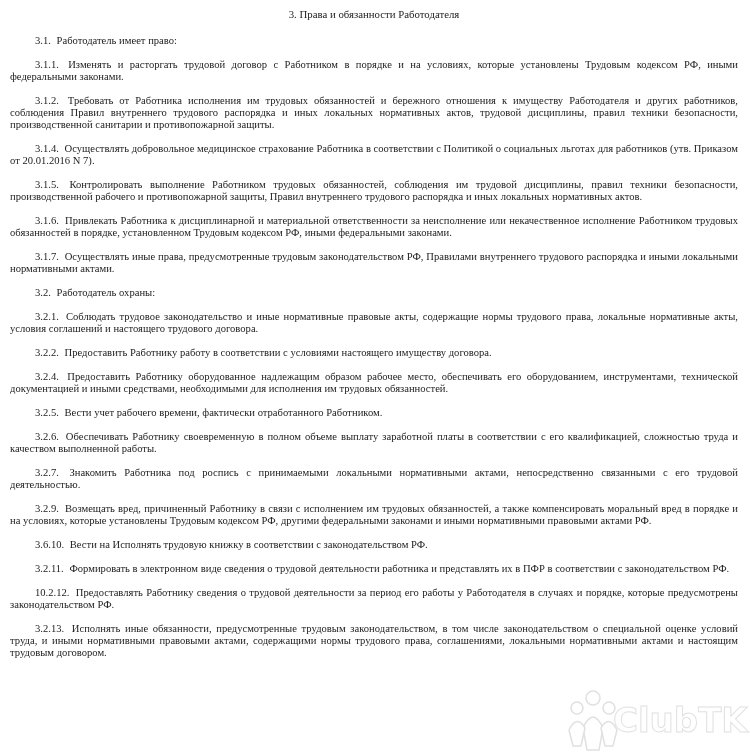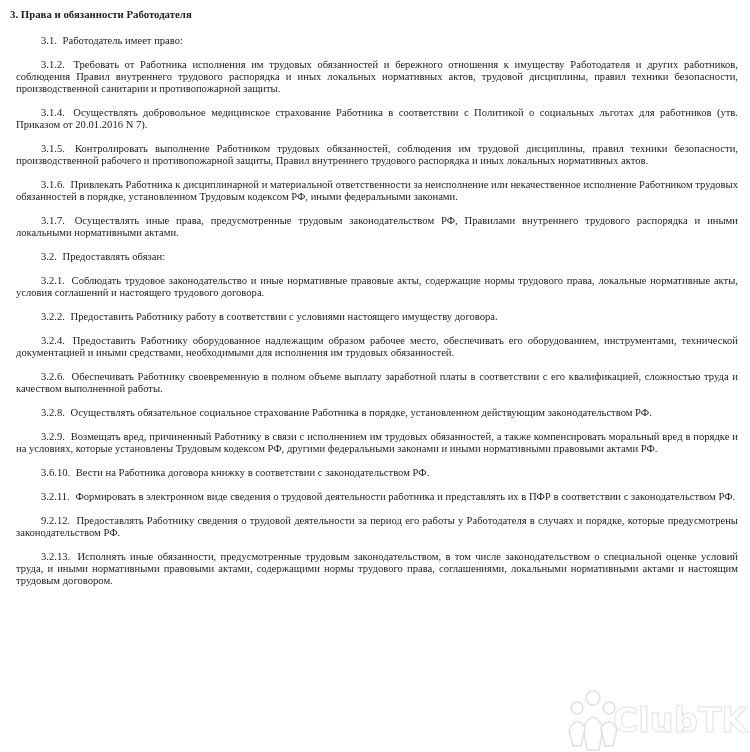--- a/index.html
+++ b/index.html
@@ -17,26 +17,27 @@
   }
   .page {
     position: absolute;
     left: 10px;
     top: 8px;
     width: 728px;
     font-size: 10.6px;
     line-height: 12px;
   }
   .doc-title {
+    text-align: center;
     margin: 0 0 15px 0;
     font-size: 10.8px;
-    font-weight: bold;
+    font-weight: normal;
   }
   .para {
-    margin: 0 0 12px 6px;
+    margin: 0 0 12px 0;
     text-indent: 25px;
     text-align: justify;
   }
   .para .num {
     margin-right: 3px;
   }
   .watermark {
     position: absolute;
     left: 565px;
     top: 688px;
@@ -57,35 +58,37 @@
     letter-spacing: 0px;
   }
 </style>
 </head>
 <body>
 
 <div class="page">
   <p class="doc-title">3. Права и обязанности Работодателя</p>
 
   <p class="para"><span class="num">3.1.</span> <span>Работодатель имеет право:</span></p>
+  <p class="para"><span class="num">3.1.1.</span> <span>Изменять и расторгать трудовой договор с Работником в порядке и на условиях, которые установлены Трудовым кодексом РФ, иными федеральными законами.</span></p>
   <p class="para"><span class="num">3.1.2.</span> <span>Требовать от Работника исполнения им трудовых обязанностей и бережного отношения к имуществу Работодателя и других работников, соблюдения Правил внутреннего трудового распорядка и иных локальных нормативных актов, трудовой дисциплины, правил техники безопасности, производственной санитарии и противопожарной защиты.</span></p>
   <p class="para"><span class="num">3.1.4.</span> <span>Осуществлять добровольное медицинское страхование Работника в соответствии с Политикой о социальных льготах для работников (утв. Приказом от 20.01.2016 N 7).</span></p>
   <p class="para"><span class="num">3.1.5.</span> <span>Контролировать выполнение Работником трудовых обязанностей, соблюдения им трудовой дисциплины, правил техники безопасности, производственной рабочего и противопожарной защиты, Правил внутреннего трудового распорядка и иных локальных нормативных актов.</span></p>
   <p class="para"><span class="num">3.1.6.</span> <span>Привлекать Работника к дисциплинарной и материальной ответственности за неисполнение или некачественное исполнение Работником трудовых обязанностей в порядке, установленном Трудовым кодексом РФ, иными федеральными законами.</span></p>
   <p class="para"><span class="num">3.1.7.</span> <span>Осуществлять иные права, предусмотренные трудовым законодательством РФ, Правилами внутреннего трудового распорядка и иными локальными нормативными актами.</span></p>
-  <p class="para"><span class="num">3.2.</span> <span>Предоставлять обязан:</span></p>
+  <p class="para"><span class="num">3.2.</span> <span>Работодатель охраны:</span></p>
   <p class="para"><span class="num">3.2.1.</span> <span>Соблюдать трудовое законодательство и иные нормативные правовые акты, содержащие нормы трудового права, локальные нормативные акты, условия соглашений и настоящего трудового договора.</span></p>
   <p class="para"><span class="num">3.2.2.</span> <span>Предоставить Работнику работу в соответствии с условиями настоящего имуществу договора.</span></p>
   <p class="para"><span class="num">3.2.4.</span> <span>Предоставить Работнику оборудованное надлежащим образом рабочее место, обеспечивать его оборудованием, инструментами, технической документацией и иными средствами, необходимыми для исполнения им трудовых обязанностей.</span></p>
+  <p class="para"><span class="num">3.2.5.</span> <span>Вести учет рабочего времени, фактически отработанного Работником.</span></p>
   <p class="para"><span class="num">3.2.6.</span> <span>Обеспечивать Работнику своевременную в полном объеме выплату заработной платы в соответствии с его квалификацией, сложностью труда и качеством выполненной работы.</span></p>
-  <p class="para"><span class="num">3.2.8.</span> <span>Осуществлять обязательное социальное страхование Работника в порядке, установленном действующим законодательством РФ.</span></p>
+  <p class="para"><span class="num">3.2.7.</span> <span>Знакомить Работника под роспись с принимаемыми локальными нормативными актами, непосредственно связанными с его трудовой деятельностью.</span></p>
   <p class="para"><span class="num">3.2.9.</span> <span>Возмещать вред, причиненный Работнику в связи с исполнением им трудовых обязанностей, а также компенсировать моральный вред в порядке и на условиях, которые установлены Трудовым кодексом РФ, другими федеральными законами и иными нормативными правовыми актами РФ.</span></p>
-  <p class="para"><span class="num">3.6.10.</span> <span>Вести на Работника договора книжку в соответствии с законодательством РФ.</span></p>
+  <p class="para"><span class="num">3.6.10.</span> <span>Вести на Исполнять трудовую книжку в соответствии с законодательством РФ.</span></p>
   <p class="para"><span class="num">3.2.11.</span> <span>Формировать в электронном виде сведения о трудовой деятельности работника и представлять их в ПФР в соответствии с законодательством РФ.</span></p>
-  <p class="para"><span class="num">9.2.12.</span> <span>Предоставлять Работнику сведения о трудовой деятельности за период его работы у Работодателя в случаях и порядке, которые предусмотрены законодательством РФ.</span></p>
+  <p class="para"><span class="num">10.2.12.</span> <span>Предоставлять Работнику сведения о трудовой деятельности за период его работы у Работодателя в случаях и порядке, которые предусмотрены законодательством РФ.</span></p>
   <p class="para"><span class="num">3.2.13.</span> <span>Исполнять иные обязанности, предусмотренные трудовым законодательством, в том числе законодательством о специальной оценке условий труда, и иными нормативными правовыми актами, содержащими нормы трудового права, соглашениями, локальными нормативными актами и настоящим трудовым договором.</span></p>
 </div>
 
 <div class="watermark">
   <svg width="56" height="64" viewBox="0 0 56 64" style="position:absolute;left:0;top:0;">
     <g fill="#ffffff" stroke="#c8c8c8" stroke-width="1.5">
       <circle cx="28" cy="10" r="7"></circle>
       <circle cx="12" cy="20" r="6"></circle>
       <circle cx="44" cy="20" r="6"></circle>
       <path d="M18 40 Q28 18 38 40 L34 62 L22 62 Z"></path>

